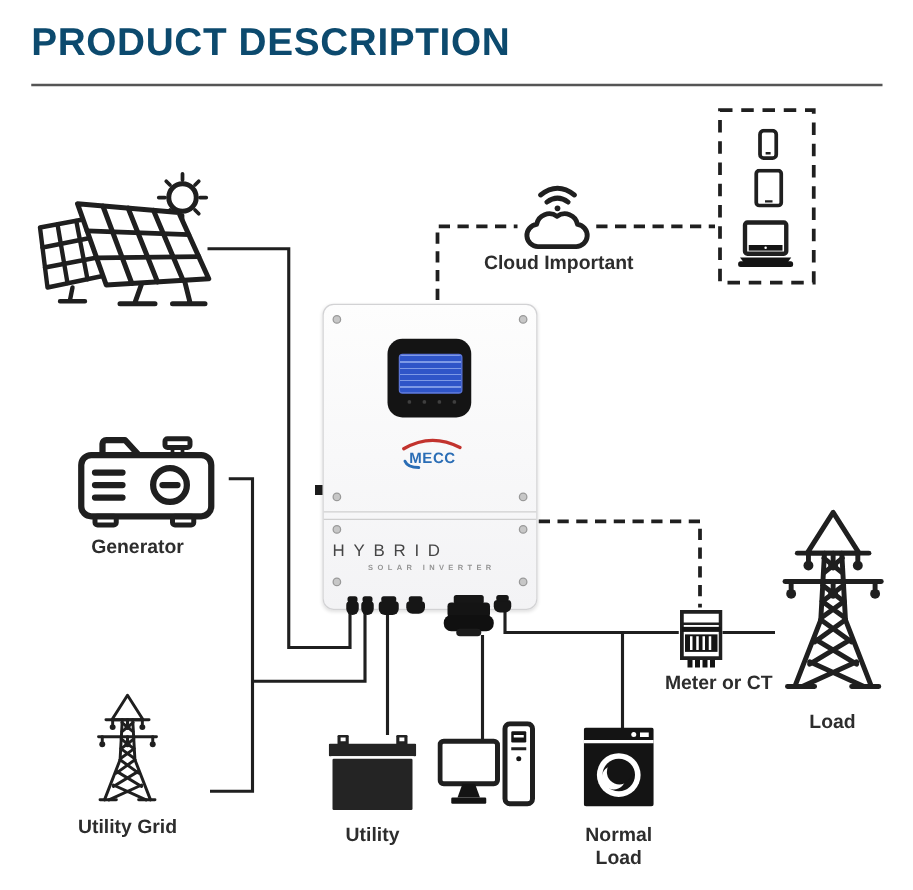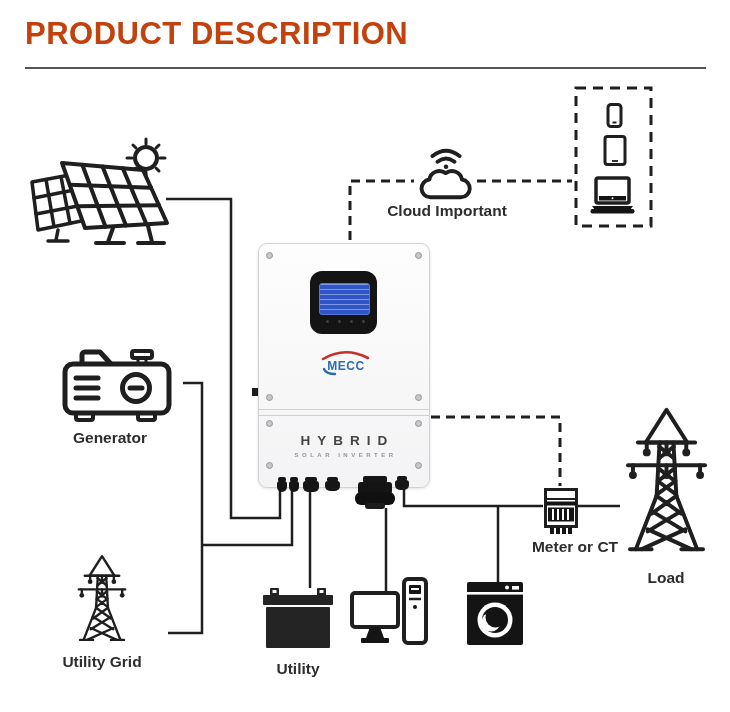--- a/index.html
+++ b/index.html
@@ -1,37 +1,37 @@
 <!DOCTYPE html>
 <html><head>
 <meta charset="utf-8">
 <style>
   html,body{margin:0;padding:0;background:#fff;}
   #canvas{position:relative;width:730px;height:712px;background:#fff;overflow:hidden;
           font-family:"Liberation Sans",sans-serif;color:#2d2d2d;}
   .abs{position:absolute;}
   
-  #title{left:25px;top:16px;font-size:31px;font-weight:700;letter-spacing:.5px;color:#c2410c;}
+  #title{left:25px;top:16px;font-size:31px;font-weight:700;letter-spacing:.5px;color:#0c4a6e;}
   #title-rule{left:25px;top:67px;width:681px;height:2px;background:#555;}
   
   .node-label{font-size:15.5px;font-weight:700;color:#2d2d2d;text-align:center;line-height:1.15;}
   
   #inverter{left:258px;top:243px;width:170px;height:243px;background:linear-gradient(#fdfdfd,#f3f3f5);
             border:1px solid #d2d2d4;border-radius:9px;box-shadow:0 1px 3px rgba(0,0,0,.12);}
   #inv-seam{left:0;top:165px;width:100%;height:5px;border-top:1px solid #cfcfcf;border-bottom:1px solid #cfcfcf;}
   .screw{position:absolute;width:5px;height:5px;border-radius:50%;background:#c7c7c7;border:1px solid #999;}
   #inv-screen{left:51px;top:27px;width:67px;height:63px;background:#141414;border-radius:12px;}
   #inv-lcd{left:9px;top:12px;width:49px;height:30px;border-radius:3px;background:#2f55c8;
            background-image:repeating-linear-gradient(180deg,rgba(190,210,255,.55) 0 1px,transparent 1px 5px);
            border:1px solid #5a74d8;}
   .scr-btn{position:absolute;top:49px;width:3px;height:3px;border-radius:50%;background:#3f3f3f;}
   #inv-logo{left:60px;top:106px;width:52px;height:28px;}
   #inv-logo-text{position:absolute;left:5px;top:9px;width:44px;text-align:center;
                  font-size:12px;font-weight:700;letter-spacing:.5px;color:#2a6db5;}
-  #inv-name1{left:0;top:189px;width:100%;text-align:center;font-size:13.5px;font-weight:700;
+  #inv-name1{left:0;top:189px;width:100%;font-size:13.5px;font-weight:400;
              letter-spacing:7px;padding-left:7px;box-sizing:border-box;color:#454545;}
   #inv-name2{left:0;top:208px;width:100%;text-align:center;font-size:6px;font-weight:700;
              letter-spacing:3.5px;padding-left:3px;box-sizing:border-box;color:#949494;}
   #inv-nub{left:252px;top:388px;width:6px;height:8px;background:#1c1c1c;}
   .gland{position:absolute;background:#161616;border-radius:3px 3px 5px 5px;}
   .gland::before{content:"";position:absolute;top:-4px;left:12%;width:76%;height:5px;background:#161616;border-radius:2px;}
   
   .lbl2{white-space:normal;}
 </style>
 </head>
@@ -249,14 +249,15 @@
   <svg class="abs" style="left:467px;top:582px" width="56" height="74" viewBox="0 0 56 74">
     <rect x="0" y="0" width="56" height="63" rx="2" fill="#141414"></rect>
     <rect x="0" y="10" width="56" height="2.6" fill="#fff"></rect>
     <circle cx="40" cy="5.6" r="2" fill="#fff"></circle>
     <rect x="45" y="4" width="7" height="3.6" fill="#fff"></rect>
     <circle cx="28" cy="38" r="17.5" fill="#fff"></circle>
     <circle cx="28" cy="38" r="13" fill="#141414"></circle>
     <circle cx="24" cy="40" r="9.5" fill="#fff"></circle>
     <circle cx="28.5" cy="35.5" r="10" fill="#141414"></circle>
   </svg>
+  <div class="abs node-label lbl2" style="left:464px;top:660px;width:62px">Normal Load</div>
 
 </div>
 
 </body></html>

